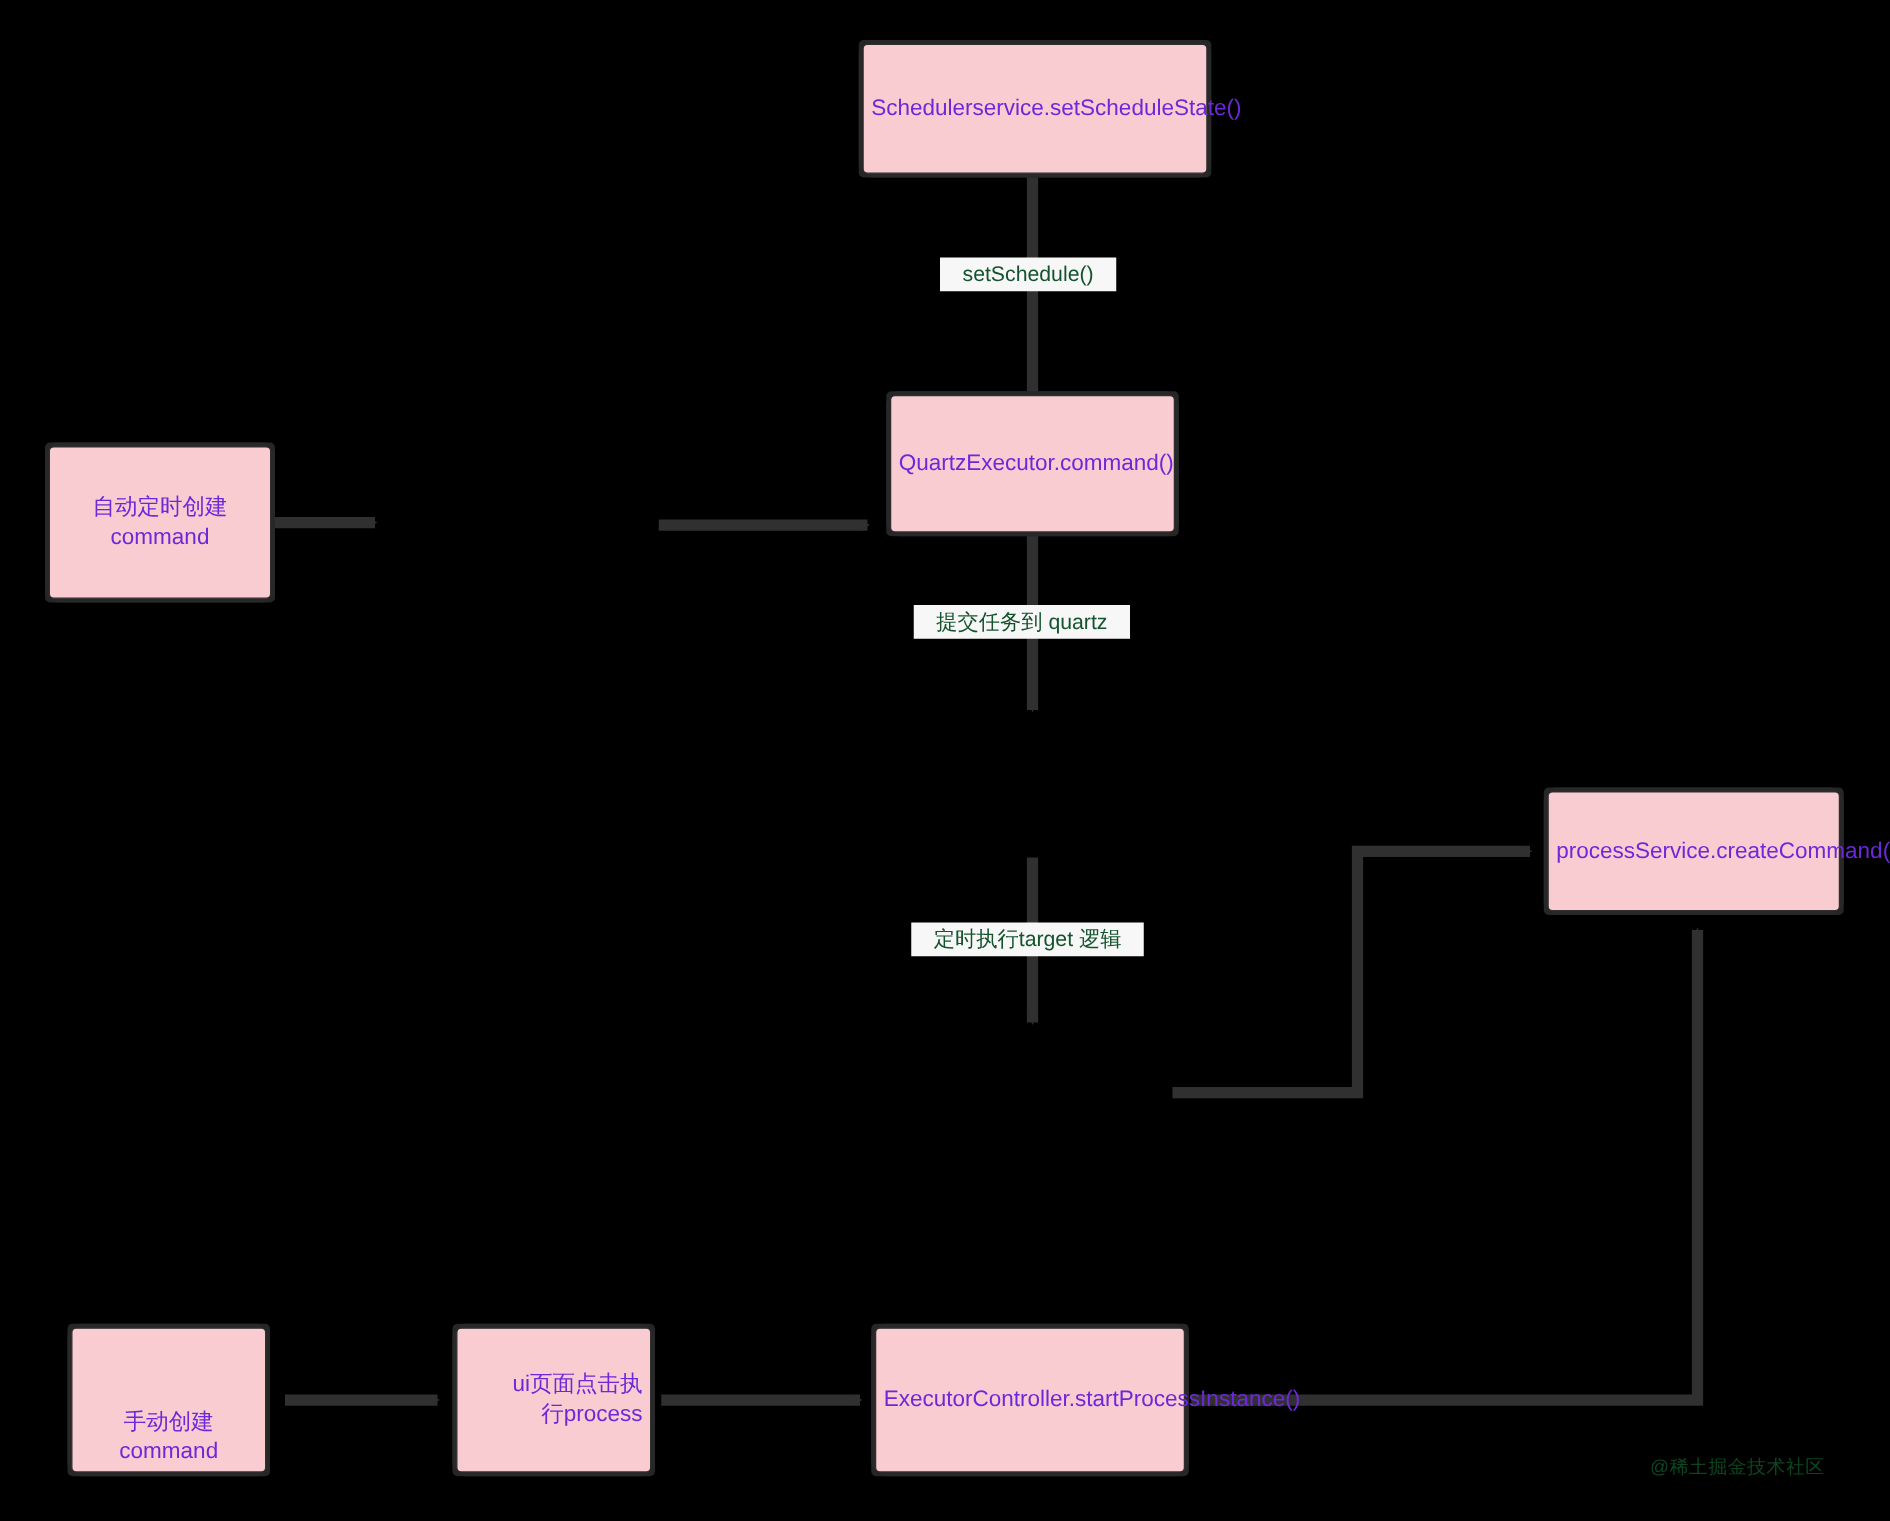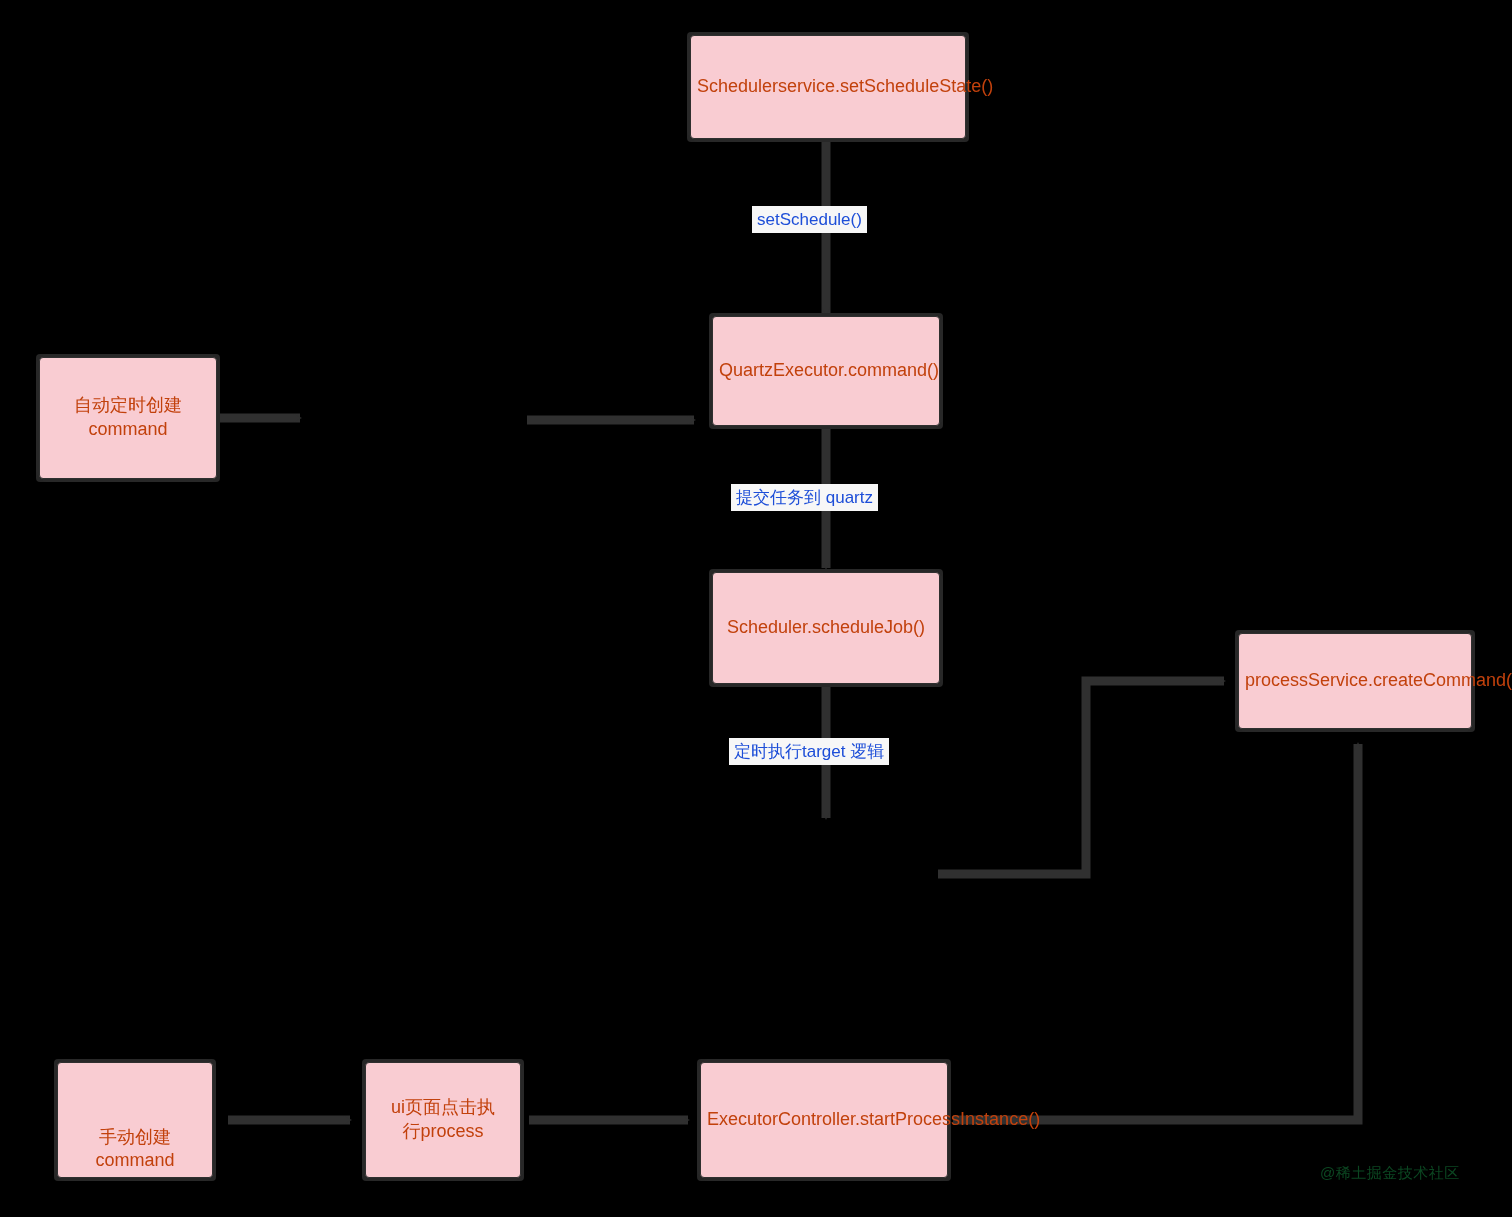--- a/index.html
+++ b/index.html
@@ -26,42 +26,42 @@
   .node {
     position: absolute;
     box-sizing: border-box;
     background: #f9ccd2;
     border: 1px solid #2f2f2f;
     border-radius: 4px;
     display: flex;
     align-items: center;
     justify-content: center;
     text-align: center;
-    color: #c2410c;
+    color: #6d28d9;
     font-size: 18px;
     line-height: 1.32;
     padding: 4px 6px;
     box-shadow: 3px 3px 0 rgba(40,40,40,0.95),
                 -3px -3px 0 rgba(40,40,40,0.95),
                 3px -3px 0 rgba(40,40,40,0.95),
                 -3px 3px 0 rgba(40,40,40,0.95);
     z-index: 2;
   }
   .node-text {
     display: block;
     width: 100%;
     white-space: pre-line;
   }
   .edge-label {
     position: absolute;
     background: #f7f7f7;
-    color: #1d4ed8;
+    color: #14532d;
     font-size: 17px;
     line-height: 1.25;
-    padding: 3px 5px;
+    padding: 3px 18px;
     white-space: nowrap;
     z-index: 3;
   }
   .watermark {
     position: absolute;
     color: #15803d;
     font-size: 15px;
     letter-spacing: 0.5px;
     white-space: nowrap;
     z-index: 4;
@@ -100,41 +100,38 @@
   </svg>
 
   <div class="node" style="left:690px; top:35px; width:276px; height:104px;">
     <span class="node-text">Schedulerservice.setScheduleState()</span>
   </div>
 
   <div class="node" style="left:712px; top:316px; width:228px; height:110px;">
     <span class="node-text">QuartzExecutor.command()</span>
   </div>
 
-  <div class="node" style="left:712px; top:572px; width:228px; height:112px;">
-    <span class="node-text">Scheduler.scheduleJob()</span>
-  </div>
 
 
   <div class="node" style="left:39px; top:357px; width:178px; height:122px;">
     <span class="node-text">自动定时创建
 command</span>
   </div>
 
 
   <div class="node" style="left:1238px; top:633px; width:234px; height:96px;">
     <span class="node-text">processService.createCommand()</span>
   </div>
 
   <div class="node" style="left:57px; top:1062px; width:156px; height:116px;align-items:flex-end;">
     <span class="node-text">手动创建
 command</span>
   </div>
 
-  <div class="node" style="left:365px; top:1062px; width:156px; height:116px;">
+  <div class="node" style="left:365px; top:1062px; width:156px; height:116px;text-align:right;">
     <span class="node-text">ui页面点击执
 行process</span>
   </div>
 
   <div class="node" style="left:700px; top:1062px; width:248px; height:116px;">
     <span class="node-text">ExecutorController.startProcessInstance()</span>
   </div>
 
   <div class="edge-label" style="left:752px; top:206px;">
     <span>setSchedule()</span>

